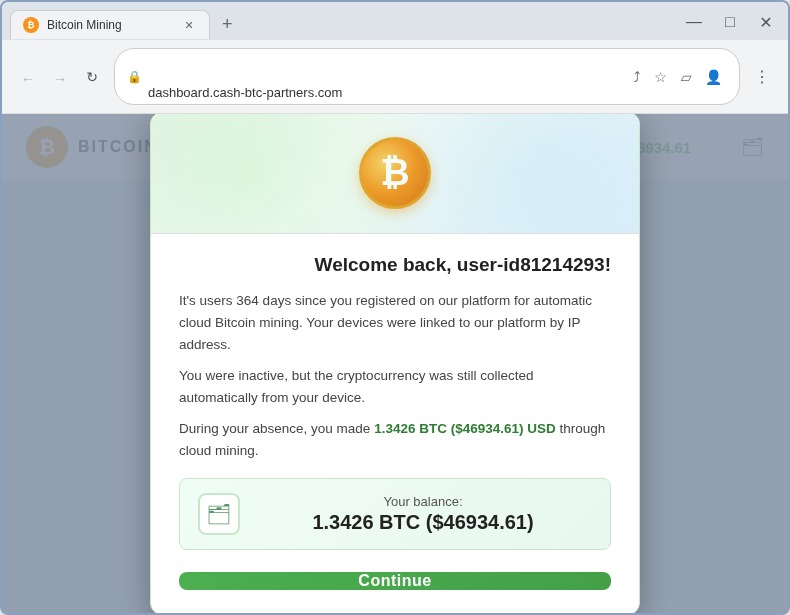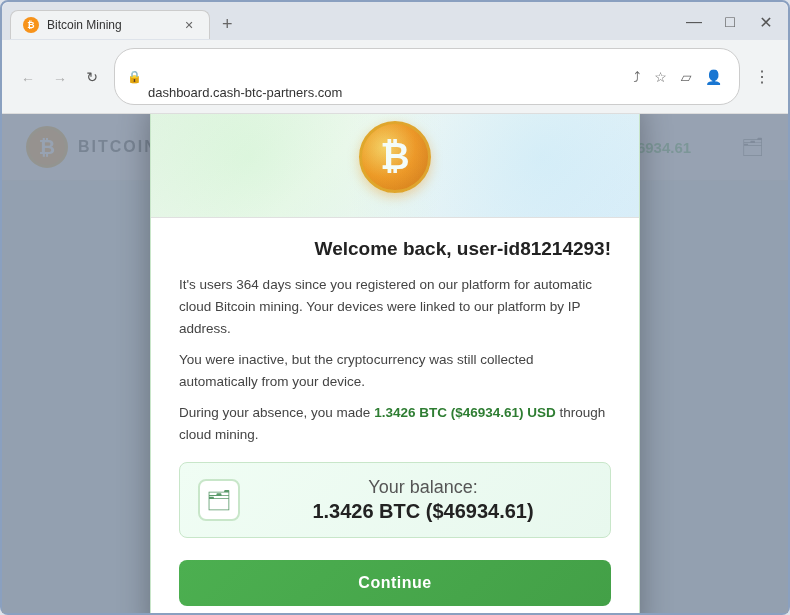--- a/index.html
+++ b/index.html
@@ -374,34 +374,33 @@
       font-size: 20px;
       color: #5a9a6a;
     }
 
     .balance-info {
       flex: 1;
       text-align: center;
     }
 
     .balance-label {
-      font-size: 18px;
+      font-size: 13px;
       color: #555;
       margin-bottom: 2px;
     }
 
     .balance-amount {
       font-size: 20px;
       font-weight: bold;
       color: #222;
     }
 
     .continue-btn {
       width: 100%;
-      padding: 14px;
       background: linear-gradient(135deg, #4caf50, #43a047);
       color: white;
       border: none;
       border-radius: 8px;
       font-size: 16px;
       font-weight: bold;
       cursor: pointer;
       letter-spacing: 0.5px;
       margin-top: 6px;
     }

